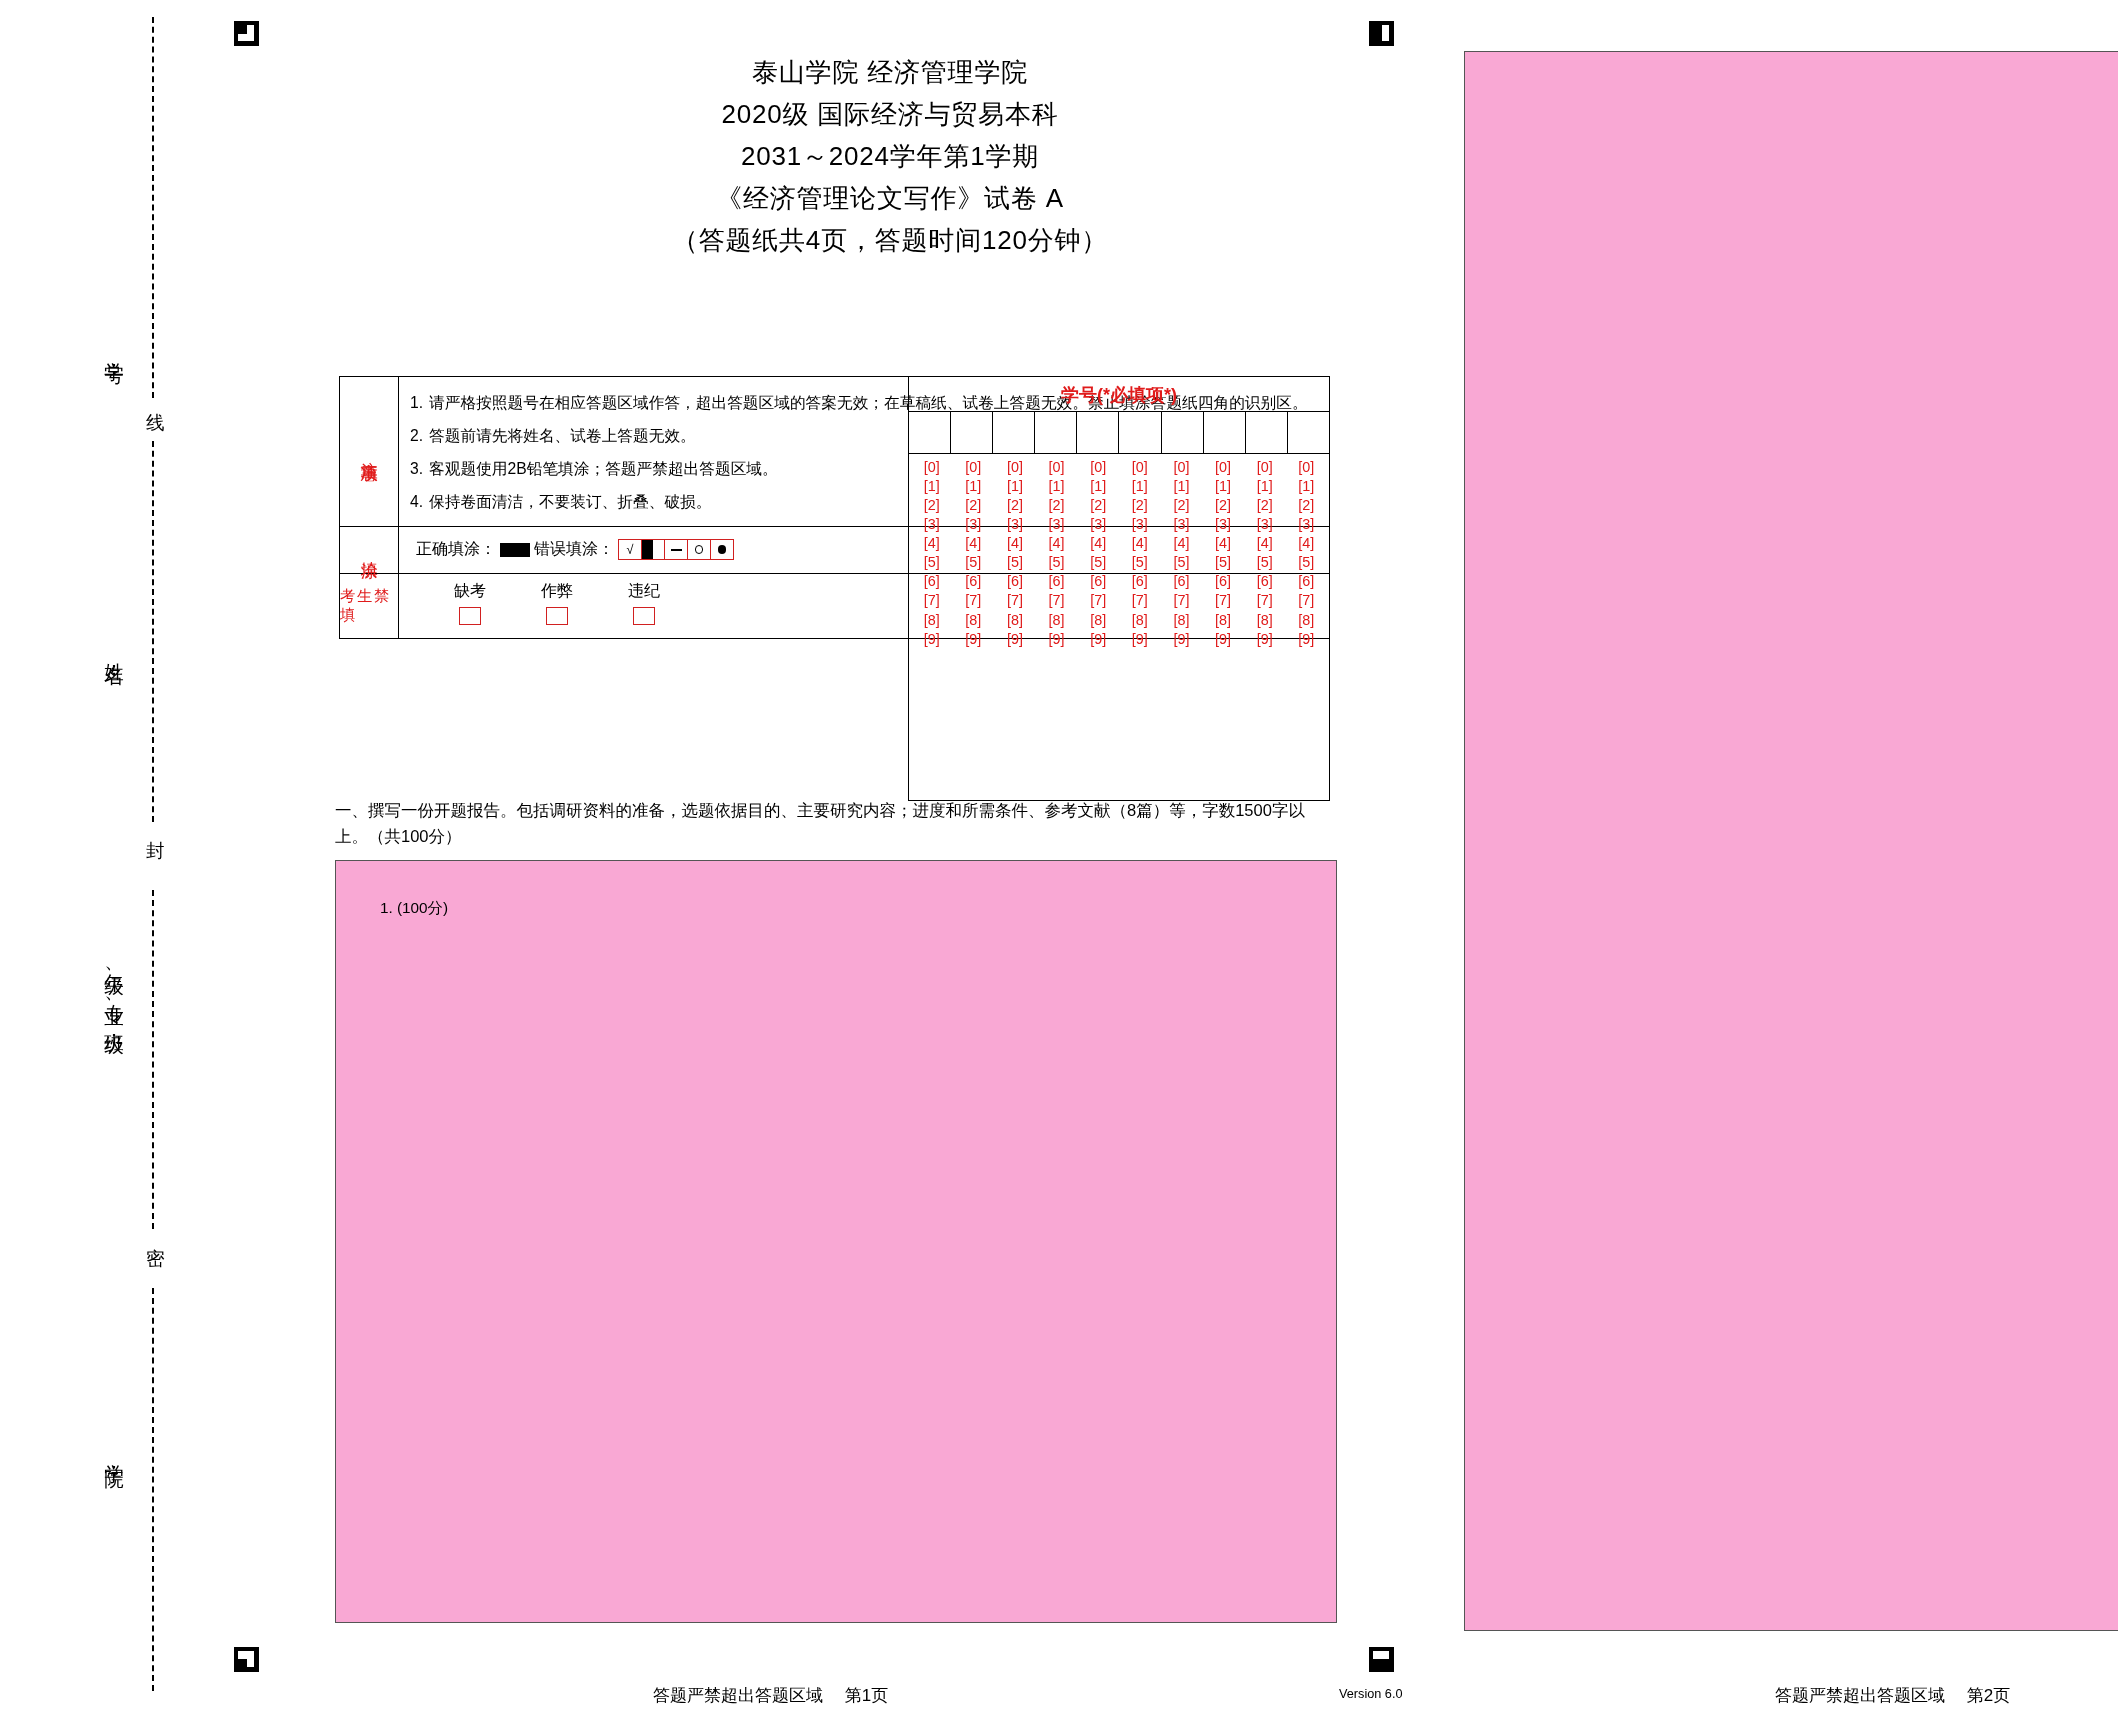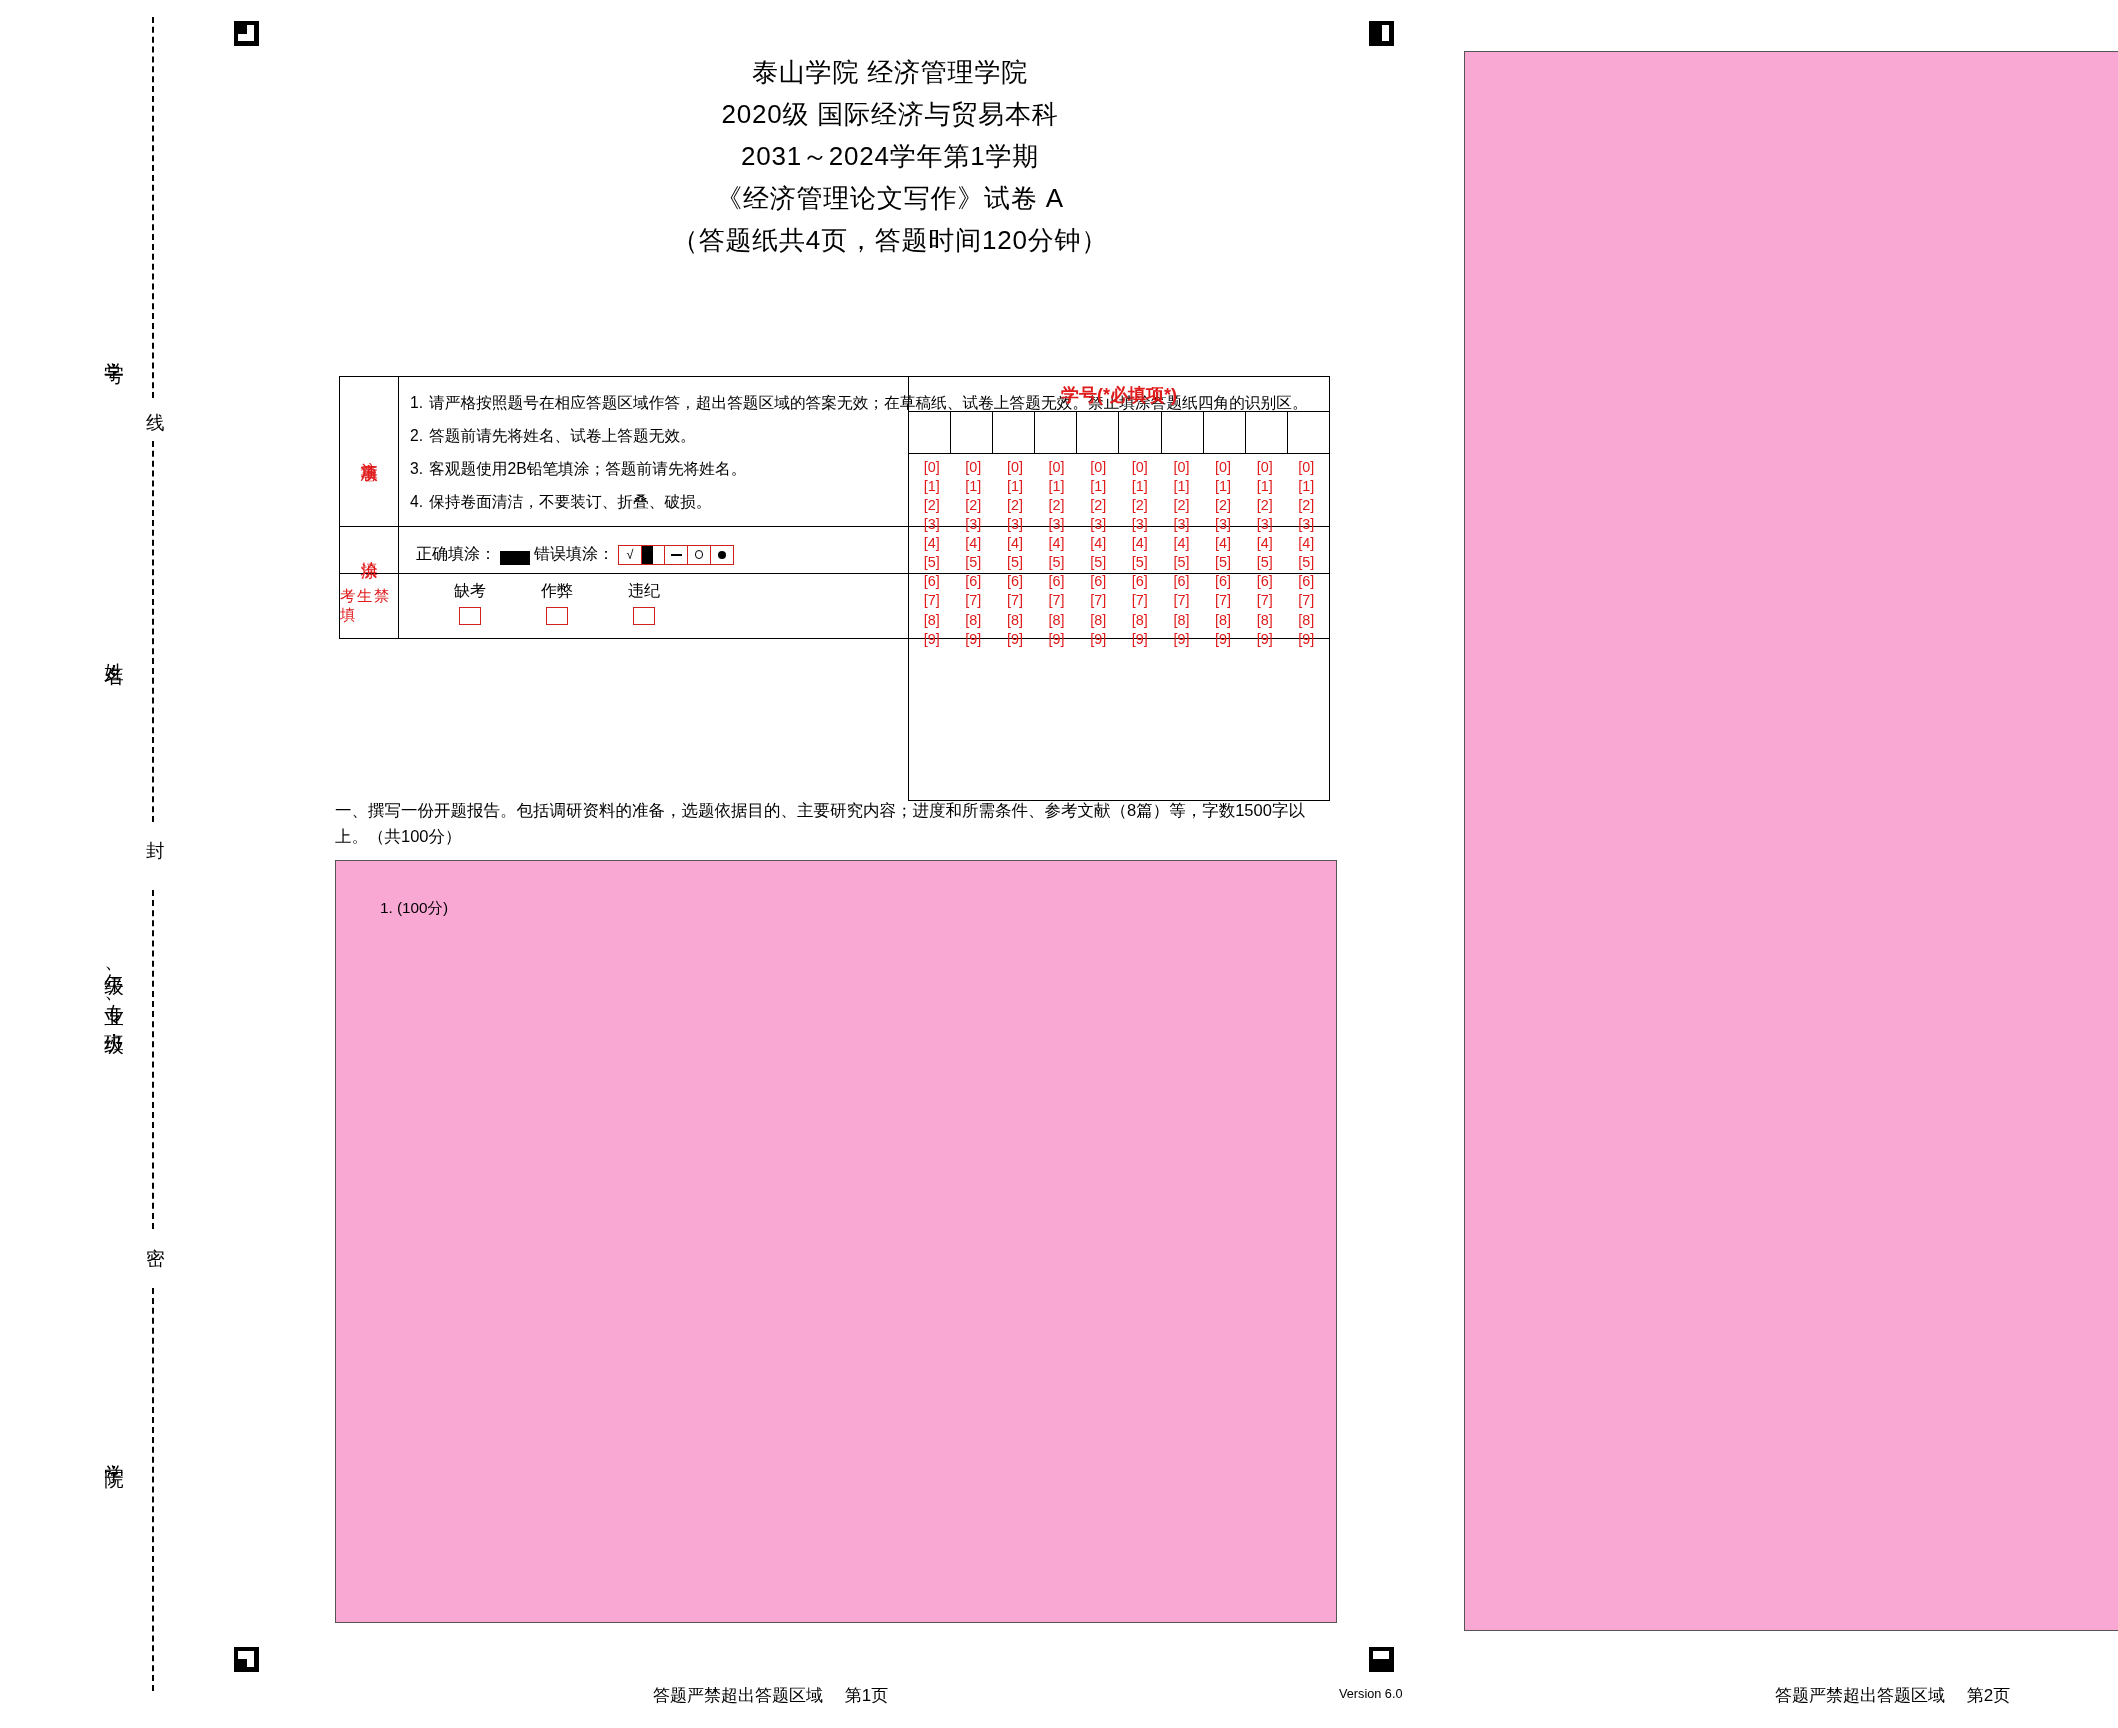--- a/index.html
+++ b/index.html
@@ -129,21 +129,21 @@
   }
   .notice-item:last-child { margin-bottom: 4.2px; }
   .notice-item .num { margin-right: 6px; }
 
   .row-fill {
     border-top: 1.3px solid #000;
     height: 46px;
   }
   .fill-body {
     display: flex;
-    align-items: flex-end;
+    align-items: center;
     font-size: 16px;
     padding-left: 17px;
     gap: 4px;
   }
   .blackblob {
     display: inline-block;
     width: 30px;
     height: 14.4px;
     background: #000;
   }
@@ -329,21 +329,21 @@
         <span>注意事项</span>
       </div>
       <div class="cell-body">
         <div class="notice-item">
           <span class="num">1.</span><span>请严格按照题号在相应答题区域作答，超出答题区域的答案无效；在草稿纸、试卷上答题无效。禁止填涂答题纸四角的识别区。</span>
         </div>
         <div class="notice-item">
           <span class="num">2.</span><span>答题前请先将姓名、试卷上答题无效。</span>
         </div>
         <div class="notice-item">
-          <span class="num">3.</span><span>客观题使用2B铅笔填涂；答题前请先将姓名。</span>
+          <span class="num">3.</span><span>客观题使用2B铅笔填涂；答题严禁超出答题区域。</span>
         </div>
         <div class="notice-item">
           <span class="num">4.</span><span>保持卷面清洁，不要装订、折叠、破损。</span>
         </div>
       </div>
     </div>
 
     <div class="row row-fill">
       <div class="cell-label">
         <span>填涂</span>

